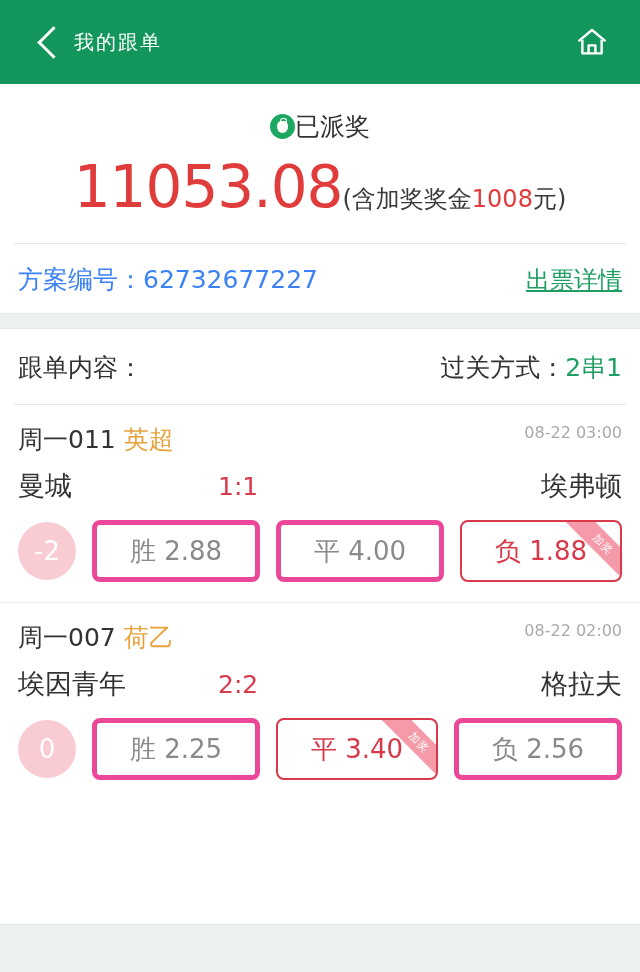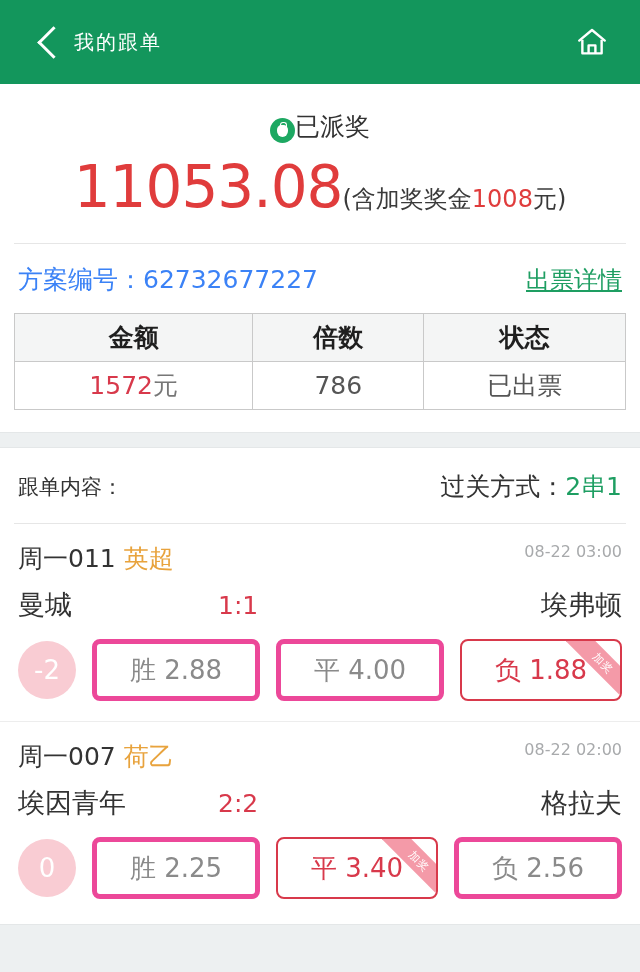--- a/index.html
+++ b/index.html
@@ -58,21 +58,21 @@
   }
 
   
   .prize {
     padding: 26px 0 22px 0;
     text-align: center;
     background: #fff;
   }
   .status-line {
     display: flex;
-    align-items: flex-end;
+    align-items: center;
     justify-content: center;
     margin-bottom: 10px;
   }
   .coin-icon {
     width: 25px; height: 25px;
     border-radius: 50%;
     background: #1da862;
     display: inline-flex;
     align-items: center;
     justify-content: center;
@@ -175,21 +175,21 @@
   .col-b { width: 28%; }
   .col-c { width: 33%; }
 
   
   .content-head {
     display: flex;
     align-items: center;
     justify-content: space-between;
     padding: 22px 18px 20px 18px;
   }
-  .content-head .left { font-size: 21px; color: #333333; }
+  .content-head .left { font-size: 25px; color: #333333; }
   .content-head .right { font-size: 25px; color: #333333; }
   .content-head .right .val { color: #1e9e62; }
 
   
   .match { padding: 18px 18px 20px 18px; }
   .match + .match { border-top: 1px solid #ededed; }
   .match-top {
     display: flex;
     align-items: flex-start;
     justify-content: space-between;
@@ -313,38 +313,20 @@
     </div>
   </div>
 
   <div class="hr-line"></div>
 
   <div class="scheme-row">
     <span class="scheme-no">方案编号：62732677227</span>
     <span class="detail-link">出票详情</span>
   </div>
 
-  <div class="tbl-wrap">
-    <table class="info">
-      <thead>
-        <tr>
-          <th class="col-a">金额</th>
-          <th class="col-b">倍数</th>
-          <th class="col-c">状态</th>
-        </tr>
-      </thead>
-      <tbody>
-        <tr>
-          <td><span class="red">1572</span><span class="unit">元</span></td>
-          <td>786</td>
-          <td>已出票</td>
-        </tr>
-      </tbody>
-    </table>
-  </div>
 
   <div class="gray-gap"></div>
 
   <div class="content-head">
     <span class="left">跟单内容：</span>
     <span class="right"><span>过关方式：</span><span class="val">2串1</span></span>
   </div>
 
   <div class="hr-line"></div>
 

